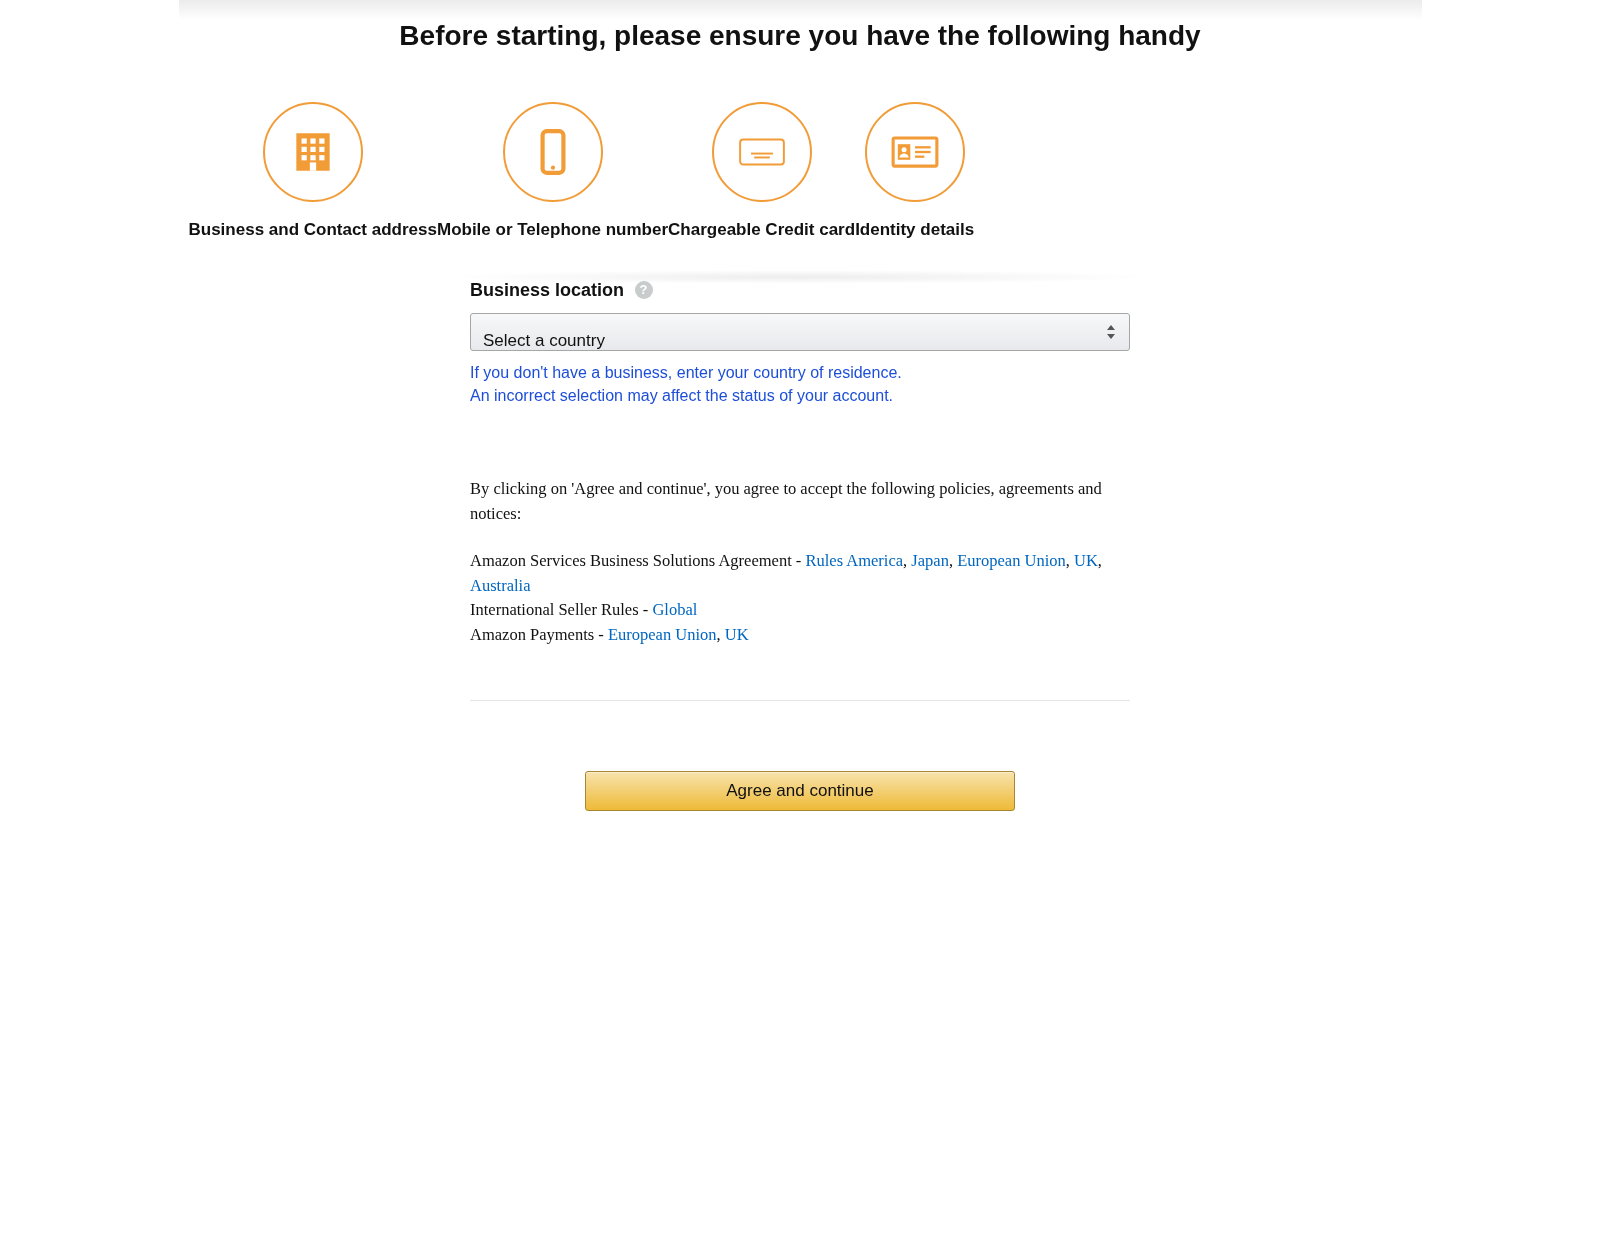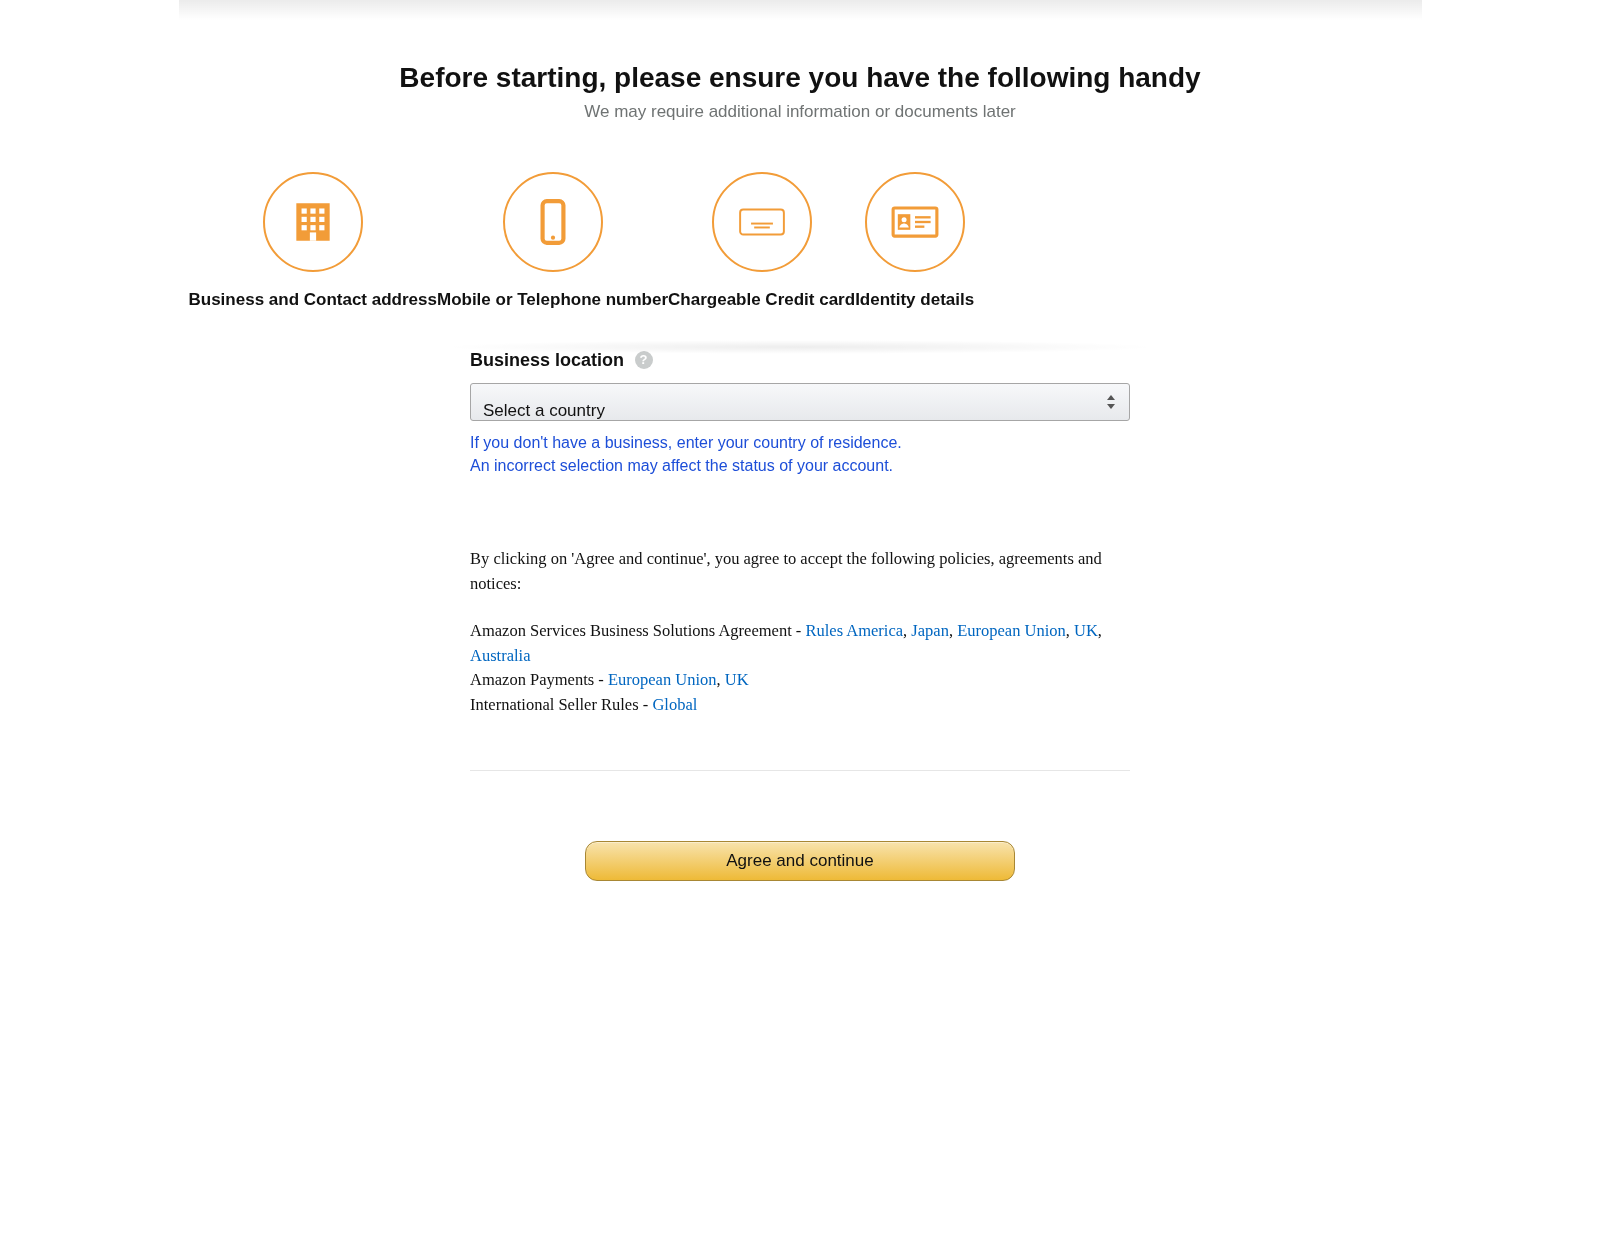--- a/index.html
+++ b/index.html
@@ -1,18 +1,18 @@
 <!DOCTYPE html>
 <html><head>
 <meta charset="utf-8">
 <style>
   html,body{margin:0;padding:0;background:#fff;font-family:"Amazon Ember","Helvetica Neue",Arial,sans-serif;color:#111;}
   .page{width:1243px;margin:0 auto;}
   .top-shadow{height:20px;background:linear-gradient(to bottom, rgba(0,0,0,0.08), rgba(0,0,0,0));}
-  .heading{text-align:center;margin-top:42px;}
+  .heading{text-align:center;}
   .heading h1{font-size:28px;font-weight:700;margin:0;color:#111;}
   .heading p{margin:8px 0 0 0;font-size:17px;color:#6f7373;}
   .requirements{display:flex;justify-content:flex-start;margin:50px 10px 0 10px;}
   .req{flex:0 0 auto;text-align:center;}
   .req .circle{width:96px;height:96px;border:2px solid #f29c38;border-radius:50%;margin:0 auto 18px auto;display:flex;align-items:center;justify-content:center;}
   .req .circle svg{width:50px;height:50px;}
   .req .label{font-size:17px;font-weight:700;color:#111;}
   .form-section{width:660px;margin:40px auto 0 auto;position:relative;}
   .form-section::before{content:"";position:absolute;top:-10px;left:-30px;right:-30px;height:14px;
     background:radial-gradient(ellipse at center, rgba(0,0,0,0.07) 0%, rgba(0,0,0,0) 70%);pointer-events:none;}
@@ -29,34 +29,33 @@
   .select-caret{position:absolute;right:14px;top:50%;transform:translateY(-50%);pointer-events:none;}
   .select-caret svg{display:block;}
   .hint{margin-top:10px;font-size:16px;color:#1d4ed8;line-height:1.45;}
   .policies{margin-top:70px;font-size:16.5px;color:#111;line-height:1.5;font-family:Liberation Serif, serif;}
   .policies a{color:#0066c0;text-decoration:none;}
   .policies .para{margin-bottom:22px;}
   hr.sep{border:none;border-top:1px solid #e6e6e6;margin:52px 0 0 0;}
   .cta{text-align:center;margin:70px 0 80px 0;}
   .agree-btn{
     display:inline-block;min-width:430px;height:40px;font-size:17px;color:#111;
-    border:1px solid #a88734;border-radius:12px;cursor:pointer;
+    border:1px solid #a88734;border-radius:3px;cursor:pointer;
     background:linear-gradient(to bottom,#f8e3ad,#eeba37);
     box-shadow:inset 0 1px 0 rgba(255,255,255,0.4);
   }
 </style>
 </head>
 <body>
 
 <div class="page">
   <div class="top-shadow"></div>
 
   <div class="heading">
     <h1>Before starting, please ensure you have the following handy</h1>
-    <p>We may require additional information or documents later</p>
   </div>
 
   <div class="requirements">
 
     <div class="req">
       <div class="circle">
         <svg viewBox="0 0 48 48" fill="#f29c38">
           <rect x="8" y="6" width="32" height="36"></rect>
           <g fill="#fff">
             <rect x="13" y="11" width="5" height="5"></rect>
@@ -138,25 +137,25 @@
     </div>
 
     <div class="policies">
       <div class="para">By clicking on 'Agree and continue', you agree to accept the following policies, agreements and notices:</div>
 
       <div>
         <span>Amazon Services Business Solutions Agreement - </span><a href="#">Rules America</a>, <a href="#">Japan</a>, <a href="#">European Union</a>, <a href="#">UK</a>, <a href="#">Australia</a>
       </div>
 
       <div>
-        <span>Amazon Payments - </span><a href="#">European Union</a>, <a href="#">UK</a>
+        <span>International Seller Rules - </span><a href="#">Global</a>
       </div>
 
       <div>
-        <span>International Seller Rules - </span><a href="#">Global</a>
+        <span>Amazon Payments - </span><a href="#">European Union</a>, <a href="#">UK</a>
       </div>
     </div>
 
     <hr class="sep">
 
     <div class="cta">
       <button class="agree-btn">Agree and continue</button>
     </div>
 
   </div>

